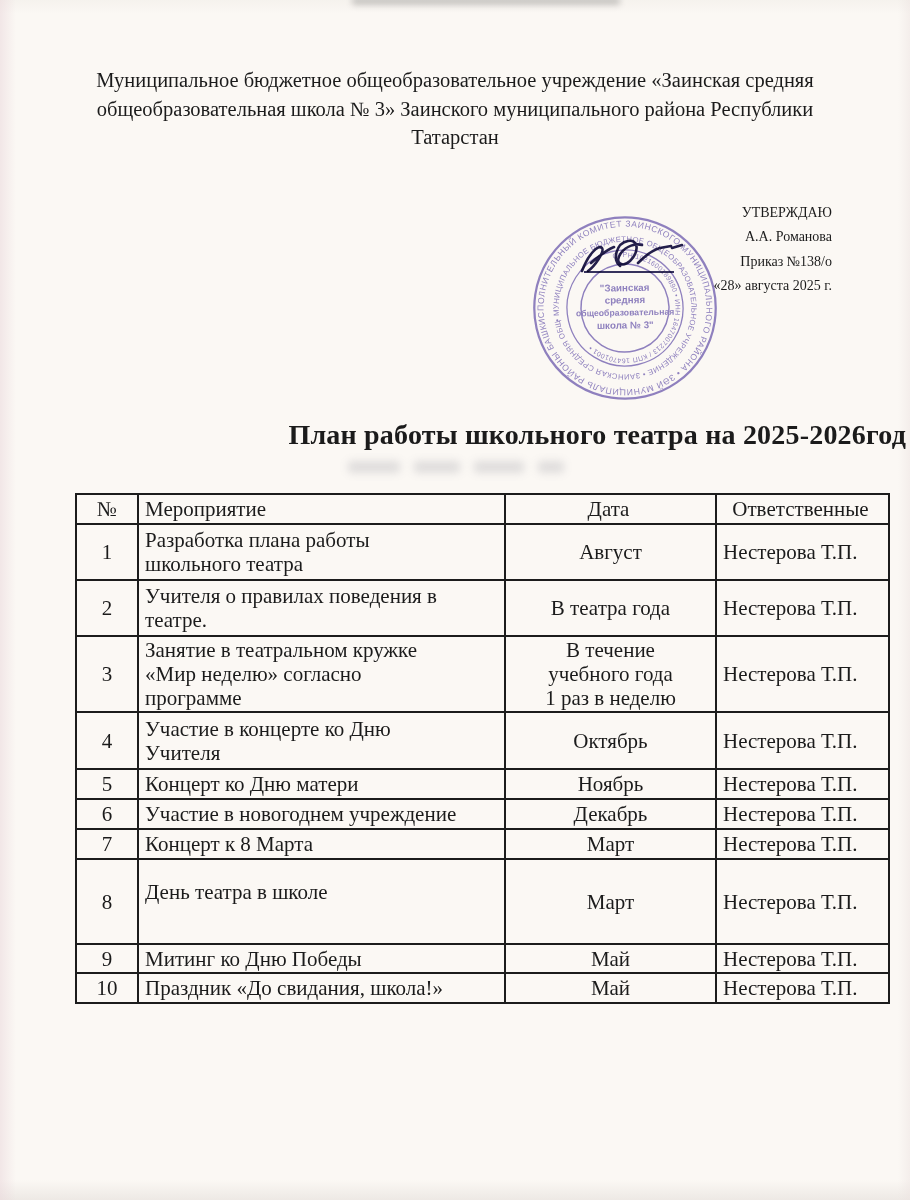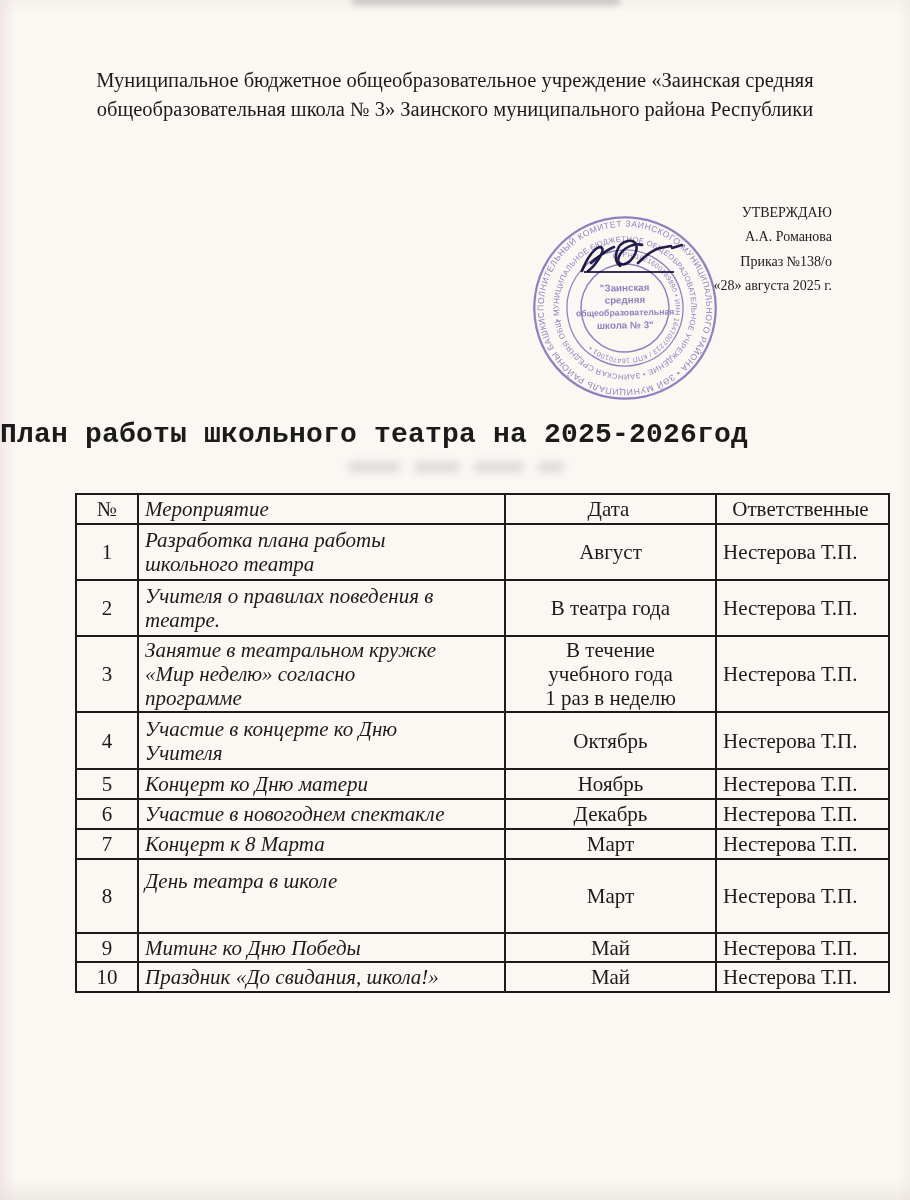--- a/index.html
+++ b/index.html
@@ -28,69 +28,70 @@
   }
   .signature-svg{
     position:absolute;left:576px;top:235px;width:118px;height:46px;
     mix-blend-mode:multiply;z-index:6;
   }
   .stamp-wrap{
     position:absolute;left:506px;top:207px;width:238px;height:202px;
     transform:rotate(-13deg);mix-blend-mode:multiply;opacity:.9;z-index:5;
   }
   .doc-title{
-    position:absolute;top:419px;left:0;right:12px;
-    text-align:left;font-size:28px;font-weight:bold;letter-spacing:.2px;font-family:Liberation Mono, monospace;
+    position:absolute;top:419px;left:0;right:4px;
+    text-align:right;font-size:28px;font-weight:bold;letter-spacing:.2px;
   }
   .ghost-artifact{position:absolute;top:461px;left:348px;width:230px;height:16px;
     filter:blur(4px);opacity:.22;display:flex;gap:14px;}
   .ghost-artifact i{background:#7d7d89;border-radius:3px;height:12px;display:block;}
   .top-edge-artifact{
     position:absolute;top:-3px;left:352px;width:268px;height:8px;
     background:#4a4a4a;filter:blur(3px);opacity:.28;border-radius:2px;
   }
   table.plan{
     position:absolute;top:493px;left:75px;
     border-collapse:collapse;table-layout:fixed;width:765px;
     font-size:21px;line-height:24px;
   }
   table.plan th, table.plan td{
     border:2px solid #1c1c1c;padding:1px 6px;vertical-align:middle;
     font-weight:normal;overflow:hidden;
   }
   th.c0, td.c0{width:48px;text-align:center;}
-  th.c1, td.c1{width:353px;text-align:left;padding-left:9px;white-space:pre-line;font-style:italic;}
+  th.c1, td.c1{width:353px;text-align:left;padding-left:9px;white-space:pre-line;}
   th.c2, td.c2{width:201px;text-align:center;white-space:pre-line;}
   th.c3, td.c3{width:163px;text-align:left;padding-left:7px;}
   table.plan thead th{height:26px;}
   table.plan thead th.c2, table.plan thead th.c3{text-align:center;padding-left:2px;margin-left:40px;}
   tbody tr:nth-child(1) td{height:52px;}
   tbody tr:nth-child(2) td{height:52px;}
   tbody tr:nth-child(3) td{height:72px;}
   tbody tr:nth-child(4) td{height:53px;}
   tbody tr:nth-child(5) td{height:26px;}
   tbody tr:nth-child(6) td{height:26px;}
   tbody tr:nth-child(7) td{height:26px;}
   tbody tr:nth-child(8) td{height:62px;}
-  tbody tr:nth-child(8) td.c1{vertical-align:top;padding-top:9px;}
+  tbody tr:nth-child(8) td.c1{vertical-align:top;padding-top:20px;}
   tbody tr:nth-child(8) td.c2, tbody tr:nth-child(8) td.c3{vertical-align:middle;}
   tbody tr:nth-child(9) td{height:25px;}
   tbody tr:nth-child(10) td{height:26px;}
   .stamp-wrap text{font-family:"Liberation Sans","DejaVu Sans",sans-serif;}
 </style>
 </head>
 <body>
 
 <div class="page">
 
   <div class="top-edge-artifact"></div>
 
   <div class="org-header">
     <div>Муниципальное бюджетное общеобразовательное учреждение «Заинская средняя</div>
     <div>общеобразовательная школа № 3» Заинского муниципального района Республики</div>
+    <div>Татарстан</div>
   </div>
 
   <div class="approval">
     <div>УТВЕРЖДАЮ</div>
     <div>А.А. Романова</div>
     <div>Приказ №138/о</div>
     <div>«28» августа 2025 г.</div>
   </div>
 
   <div class="sig-underline"></div>
@@ -186,21 +187,21 @@
           <td class="c3">Нестерова Т.П.</td>
         </tr>
         <tr>
           <td class="c0">5</td>
           <td class="c1">Концерт ко Дню матери</td>
           <td class="c2">Ноябрь</td>
           <td class="c3">Нестерова Т.П.</td>
         </tr>
         <tr>
           <td class="c0">6</td>
-          <td class="c1">Участие в новогоднем спектакле</td>
+          <td class="c1">Участие в новогоднем учреждение</td>
           <td class="c2">Декабрь</td>
           <td class="c3">Нестерова Т.П.</td>
         </tr>
         <tr>
           <td class="c0">7</td>
           <td class="c1">Концерт к 8 Марта</td>
           <td class="c2">Март</td>
           <td class="c3">Нестерова Т.П.</td>
         </tr>
         <tr>

